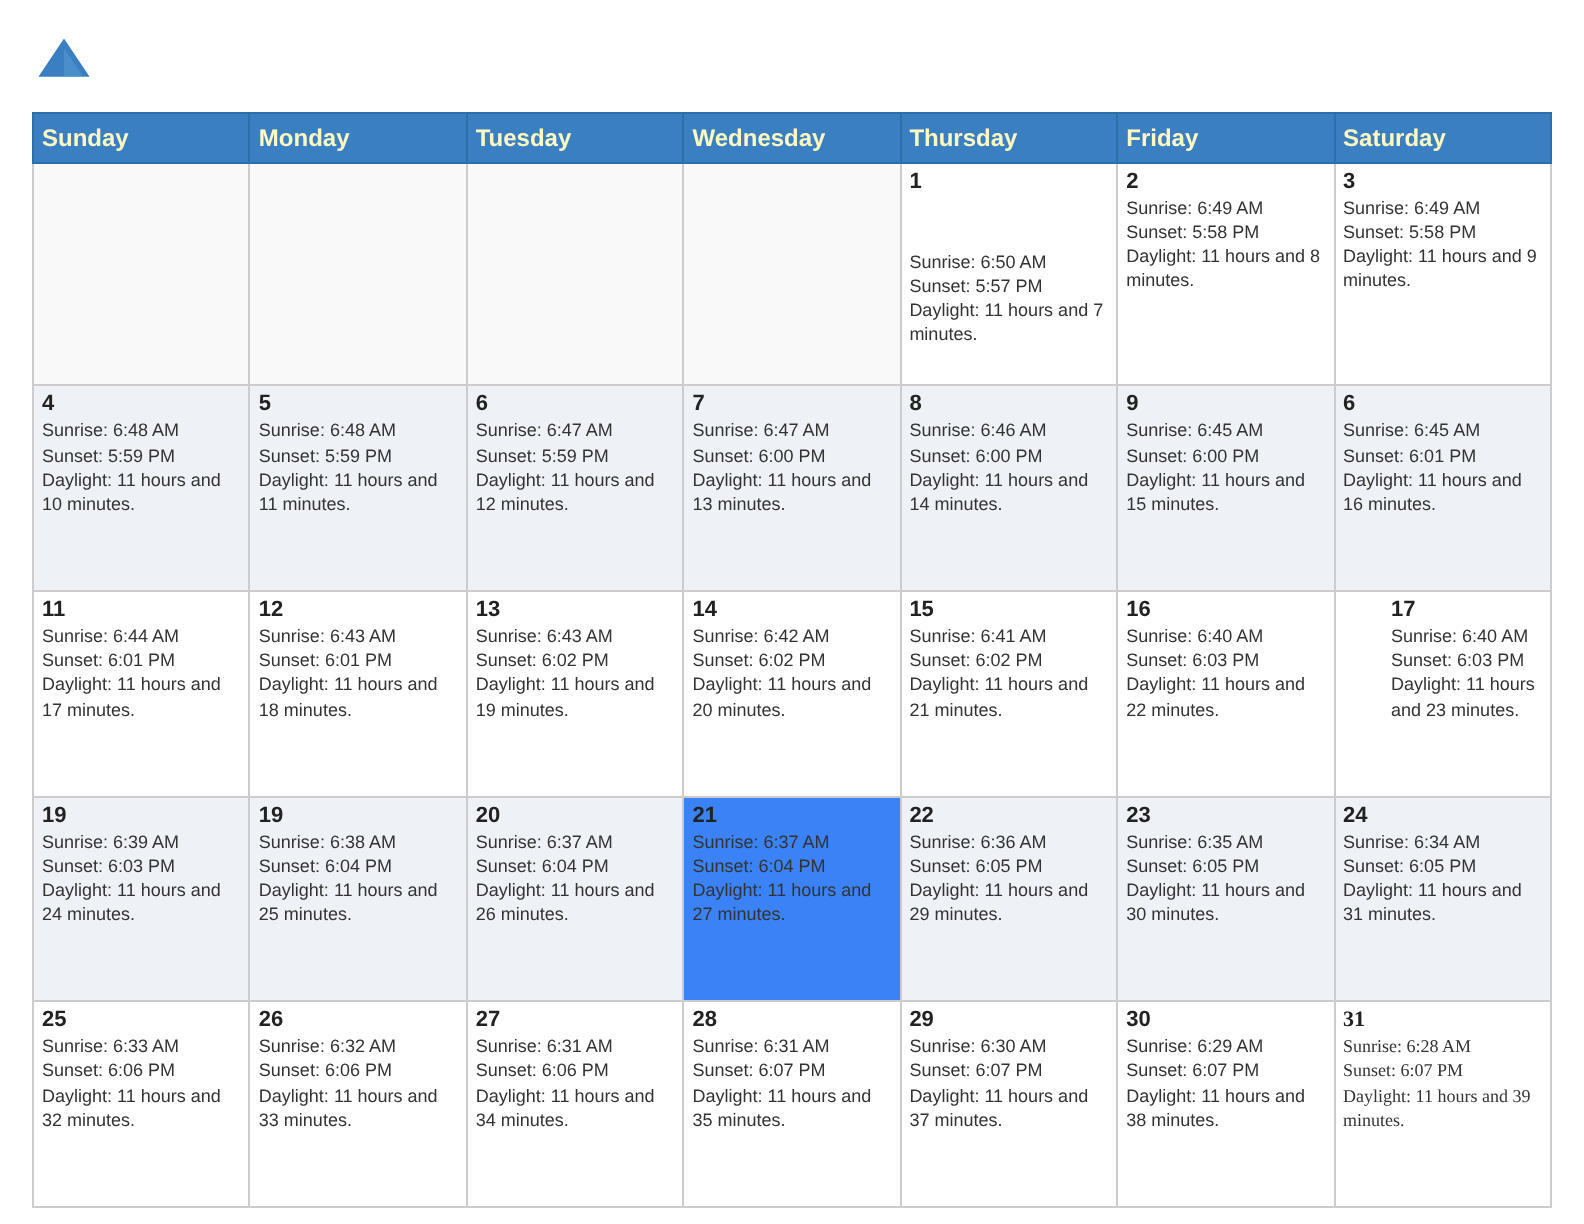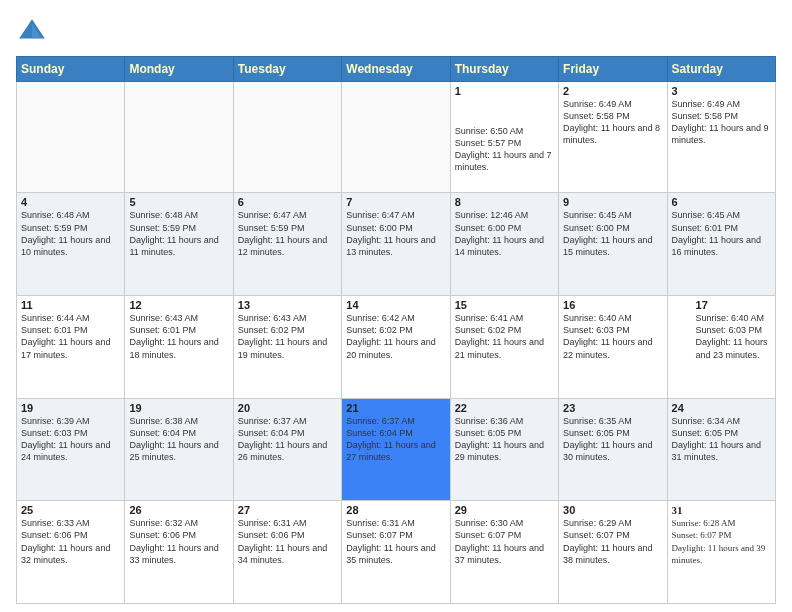--- a/index.html
+++ b/index.html
@@ -185,21 +185,21 @@
 Daylight: 11 hours and 12 minutes.</div>
           </td>
           <td style="background: rgb(238, 242, 247);">
             <span class="day-num">7</span>
             <div class="cell-text" style="white-space: pre-line;">Sunrise: 6:47 AM
 Sunset: 6:00 PM
 Daylight: 11 hours and 13 minutes.</div>
           </td>
           <td style="background: rgb(238, 242, 247);">
             <span class="day-num">8</span>
-            <div class="cell-text" style="white-space: pre-line;">Sunrise: 12:46 AM
+            <div class="cell-text" style="white-space: pre-line;">Sunrise: 6:46 AM
 Sunset: 6:00 PM
 Daylight: 11 hours and 14 minutes.</div>
           </td>
           <td style="background: rgb(238, 242, 247);">
             <span class="day-num">9</span>
             <div class="cell-text" style="white-space: pre-line;">Sunrise: 6:45 AM
 Sunset: 6:00 PM
 Daylight: 11 hours and 15 minutes.</div>
           </td>
           <td style="background: rgb(238, 242, 247);">

